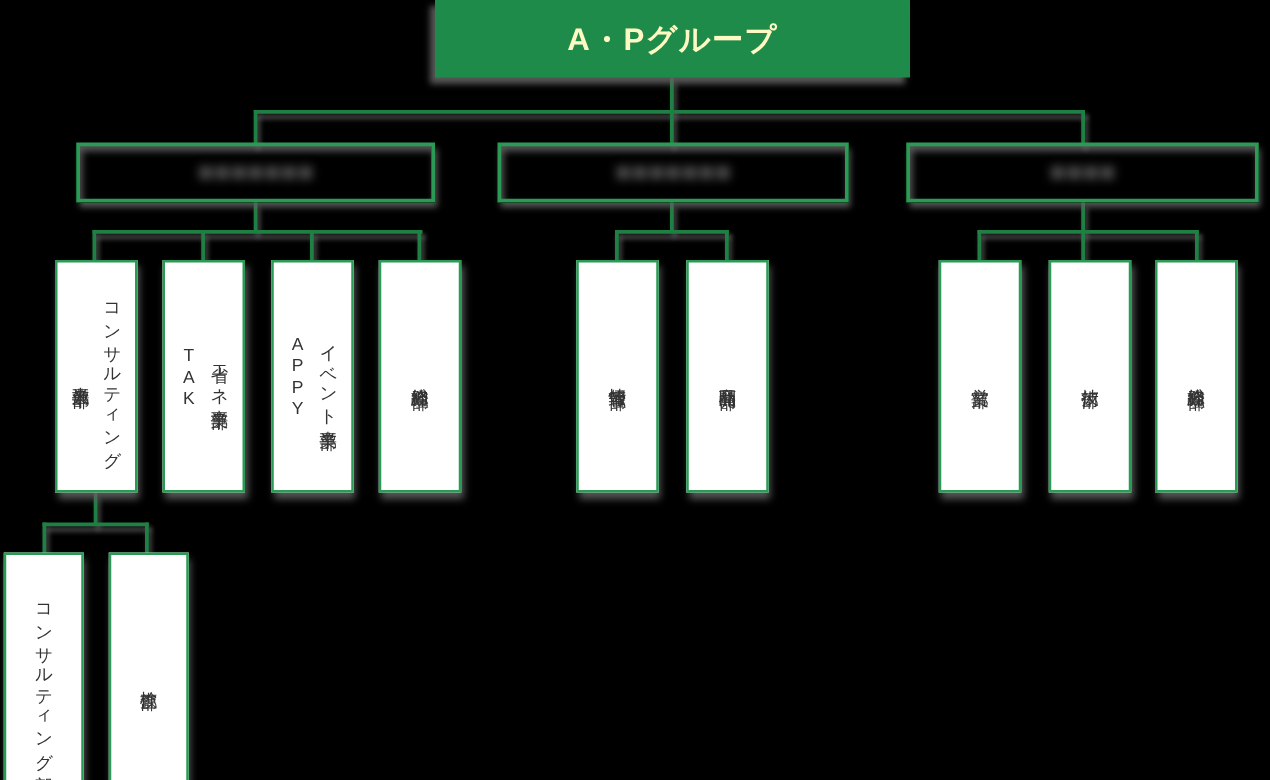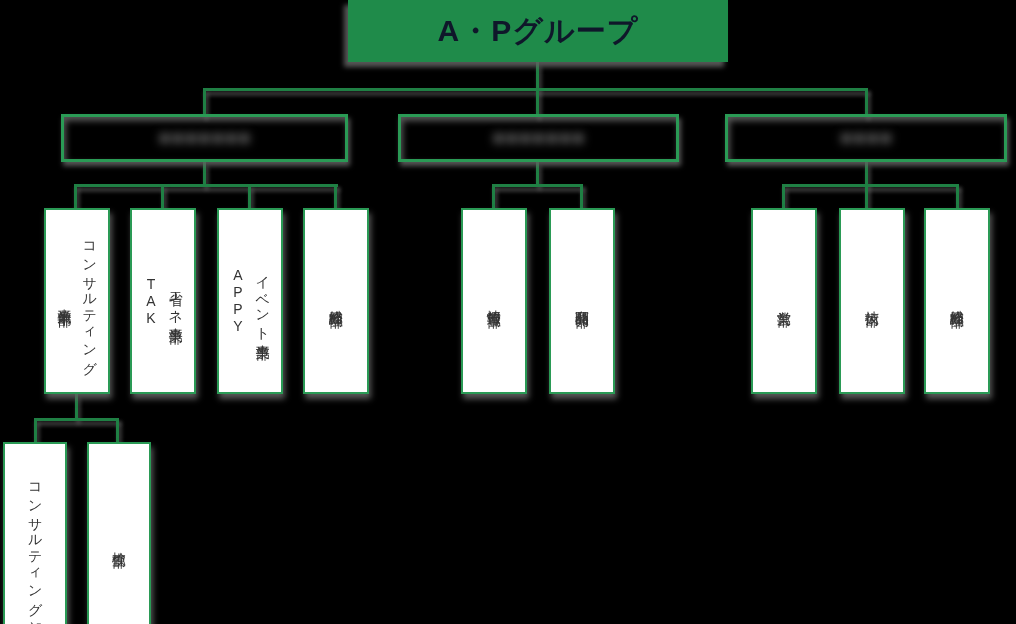--- a/index.html
+++ b/index.html
@@ -21,21 +21,21 @@
     box-shadow:2px 4px 4px var(--shadow);
   }
   
   .root-box{
     position:absolute;left:348px;top:0;width:380px;height:62px;
     background:var(--green-fill);
     box-shadow:-4px 5px 5px var(--shadow);
     display:flex;align-items:center;justify-content:center;
   }
   .root-box .root-label{
-    color:#0f172a;font-size:30px;font-weight:700;letter-spacing:1px;
+    color:#fef9c3;font-size:25px;font-weight:700;letter-spacing:1px;
   }
   
   .division-box{
     position:absolute;height:48px;background:transparent;
     border:3px solid var(--green-border);box-sizing:border-box;
     box-shadow:2px 4px 5px var(--shadow), inset 2px 4px 6px var(--shadow);
     display:flex;align-items:center;justify-content:center;
   }
   .redacted-label{
     color:var(--redacted);font-size:22px;font-weight:700;line-height:1;

